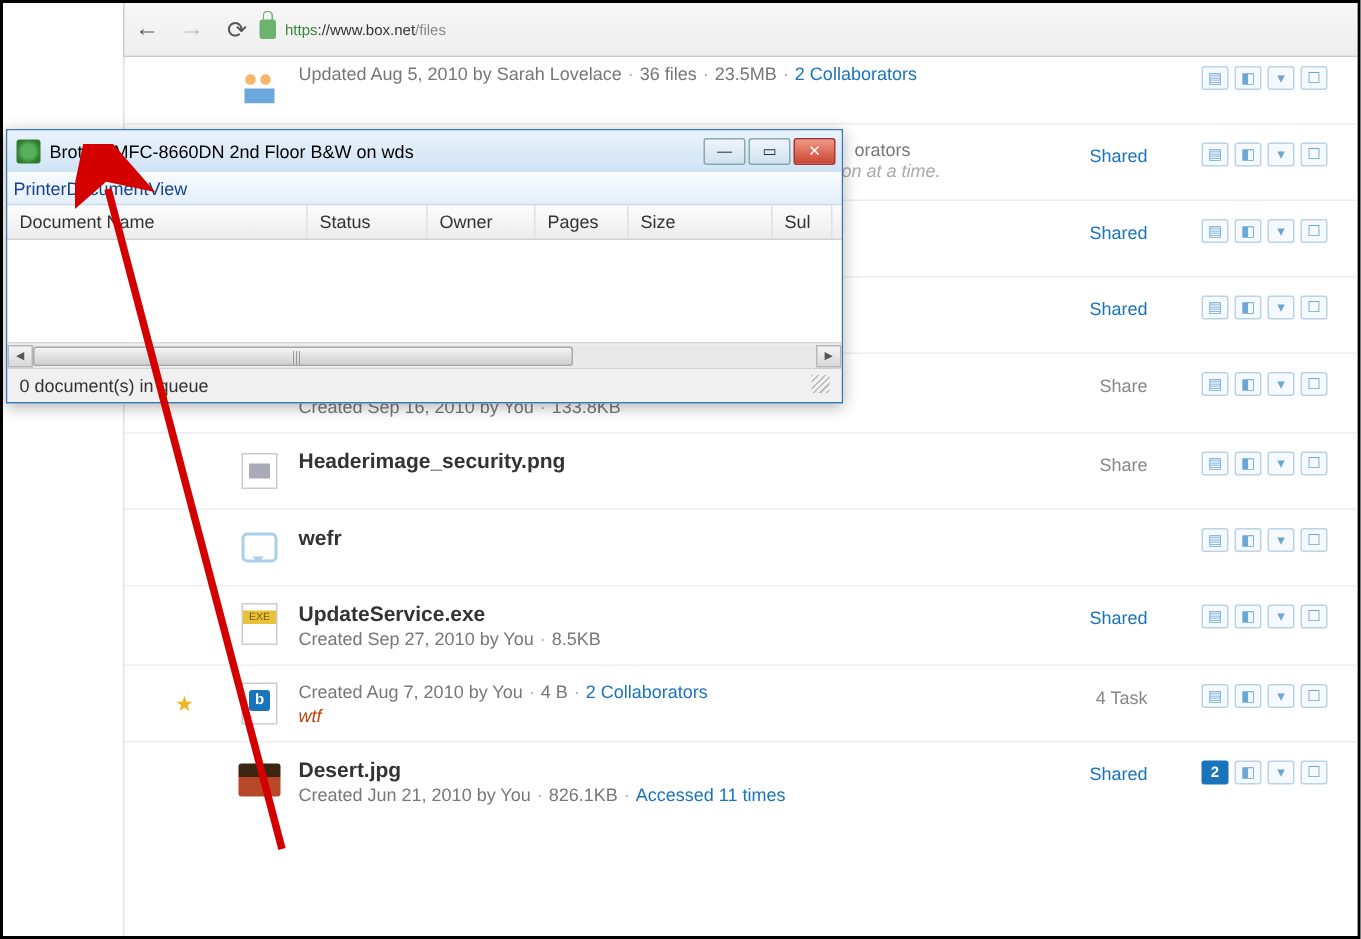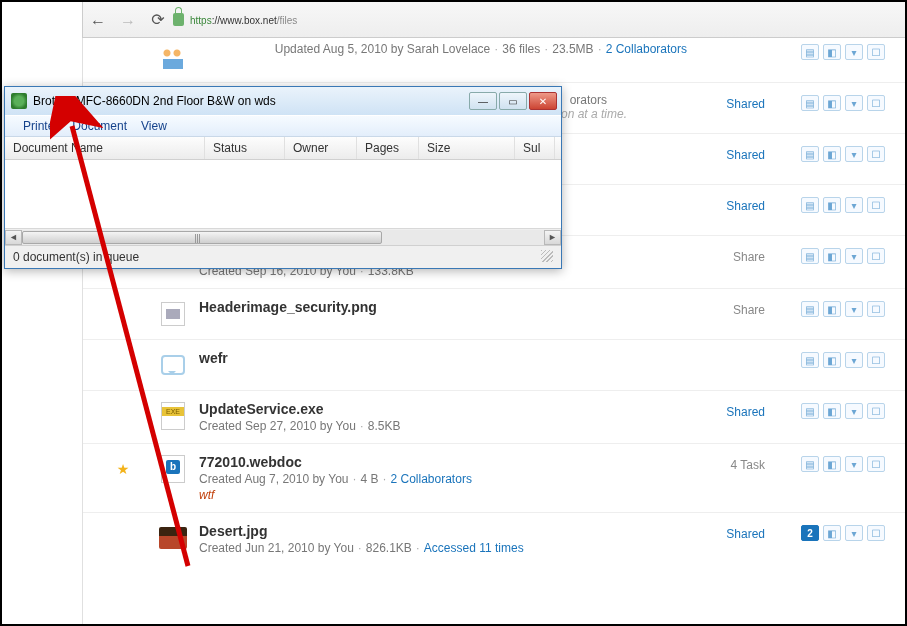--- a/index.html
+++ b/index.html
@@ -72,21 +72,21 @@
     background: #fff;
   }
 
   .row {
     display: grid;
     grid-template-columns: 60px 40px 1fr 78px 120px;
     align-items: flex-start;
     padding: 10px 20px 10px 10px;
     border-top: 1px solid #eee;
   }
-  .row:first-child { border-top: none; text-align: right; }
+  .row:first-child { border-top: none; }
   .row .left-ico {
     height: 30px;
     display: flex; align-items: center; justify-content: center;
   }
   .row .file-ico {
     height: 30px;
     display: flex; align-items: center; justify-content: center;
   }
   .row .info { padding-left: 6px; }
   .row .title {
@@ -205,22 +205,22 @@
     width: 28px; height: 18px;
     border: 1px solid #8aa;
     background: linear-gradient(#eef5fb,#d0e2f0);
     border-radius: 2px;
     display:flex;align-items:center;justify-content:center;
     font-size:10px;font-family:Arial;color:#333;
   }
   .win-btn.close { background: linear-gradient(#e98, #c43); color:#fff; border-color:#a33;}
   .win-menu {
     background: linear-gradient(#f6fbff, #e3eefb);
-    padding: 3px 18px;
-    display:flex; gap:14px;
+    padding: 3px 4px;
+    display:flex; 
     color:#15428b;
     border-top:1px solid #fff;
     border-bottom: 1px solid #c9d8e8;
   }
   .win-cols {
     display:grid;
     grid-template-columns: 200px 80px 72px 62px 96px 40px;
     background: linear-gradient(#fdfdfd,#ececec);
     border-bottom:1px solid #d0d0d0;
   }
@@ -421,21 +421,20 @@
   </div>
 
   <div class="row">
     <div class="left-ico">
         <span class="ico-star">★</span>
       </div>
     <div class="file-ico">
         <div class="ico-webdoc"></div>
       </div>
     <div class="info">
-      <div class="title">772010.webdoc</div>
       <div class="meta"><span>Created </span><span>Aug 7, 2010</span><span> by You</span><span class="dot">·</span><span>4 B</span><span class="dot">·</span><span class="link">2 Collaborators</span></div>
       <div class="comment">wtf</div>
     </div>
     <div class="side-label grey-link">4 Task</div>
     <div class="action-icons">
         <div class="ai">▤</div>
         <div class="ai">◧</div>
         <div class="ai">▾</div>
         <div class="ai">☐</div>
       </div>

